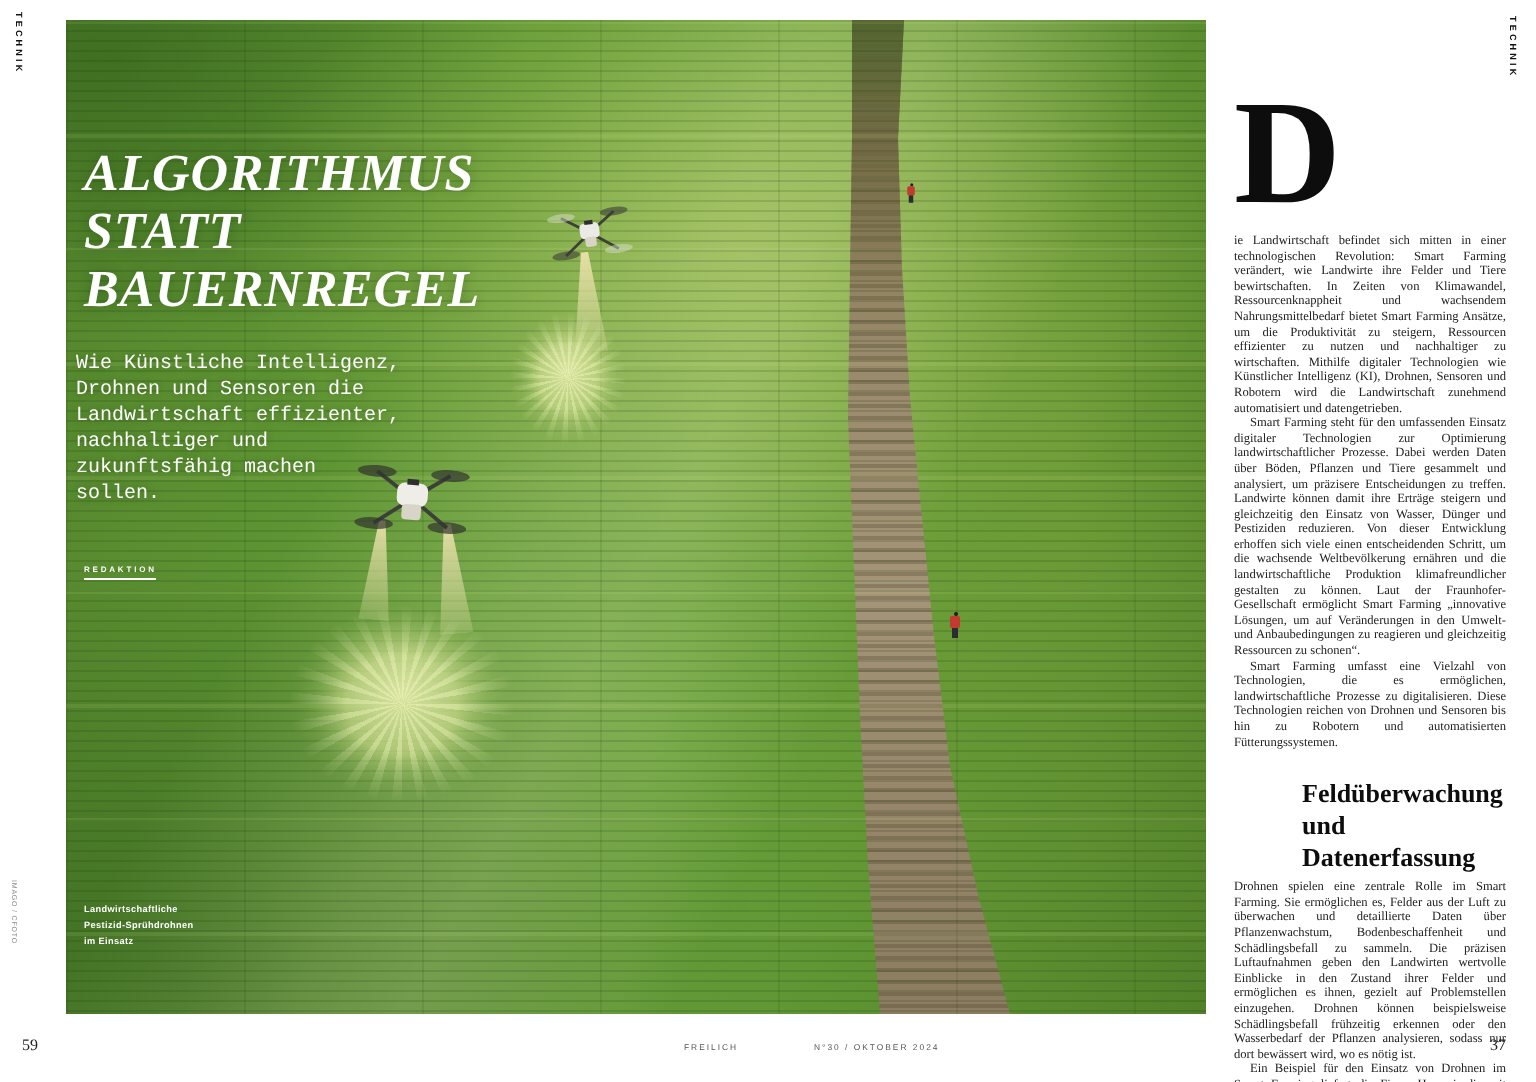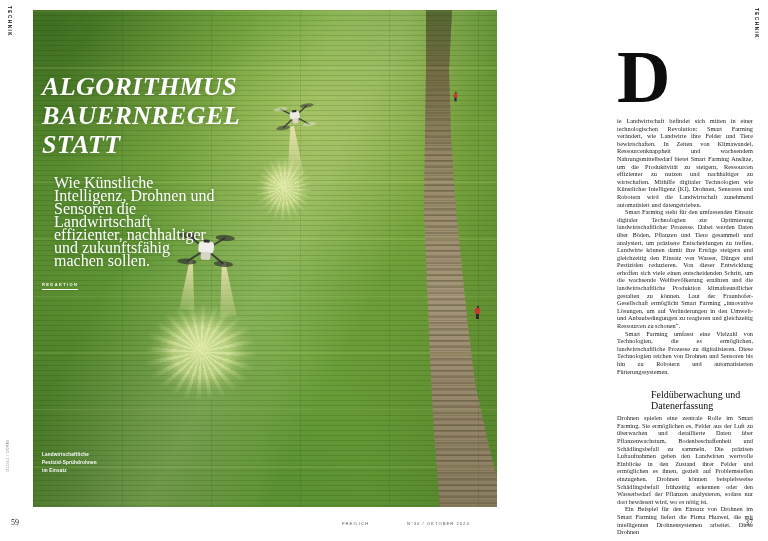--- a/index.html
+++ b/index.html
@@ -15,21 +15,21 @@
            font-family:"Liberation Sans",sans-serif;font-size:3.5px;letter-spacing:0.4px;color:#8a8a8a;}
   .pagenum{position:absolute;top:518px;font-size:8px;color:#222;}
   .pagenum-left{left:11px;}
   .pagenum-right{left:745px;}
   .footer-item{position:absolute;top:521px;font-family:"Liberation Sans",sans-serif;
                font-size:4.2px;letter-spacing:1px;color:#555;}
   .footer-name{left:342px;}
   .footer-issue{left:407px;}
 
   
-  .photo{position:absolute;left:33px;top:10px;width:464px;height:497px;overflow:hidden;background:#b91c1c;}
+  .photo{position:absolute;left:33px;top:10px;width:570px;height:497px;overflow:hidden;background:#b91c1c;}
   .ph-layer{position:absolute;inset:0;pointer-events:none;}
   .ph-base{background:
       radial-gradient(ellipse 380px 260px at 58% 22%, rgba(205,215,110,0.40), transparent 65%),
       radial-gradient(ellipse 300px 500px at 88% 45%, rgba(175,205,85,0.28), transparent 70%),
       radial-gradient(ellipse 420px 300px at 10% 97%, rgba(10,50,5,0.35), transparent 70%),
       radial-gradient(ellipse 300px 200px at 4% 4%, rgba(10,50,5,0.30), transparent 70%),
       linear-gradient(100deg,#55872d 0%,#639a36 35%,#6aa23b 55%,#578c2e 80%,#4c7d27 100%);}
   .ph-streak{background:linear-gradient(118deg, transparent 30%, rgba(238,238,190,0.18) 45%,
       rgba(238,238,190,0.22) 52%, transparent 68%);}
   .ph-tex{background:
@@ -65,35 +65,35 @@
   .person .head{width:2px;height:2px;background:#1d1d1d;border-radius:50%;margin:0 auto;}
   .person .torso{width:5px;height:6px;background:#c23b2e;border-radius:1px;margin:0 auto;}
   .person .legs{width:3px;height:5px;background:#2b2b33;margin:0 auto;}
   .person1{left:420px;top:80px;transform:scale(0.75);}
   .person2{left:442px;top:296px;}
 
   
   .headline{position:absolute;left:9px;top:62px;color:#fff;font-style:italic;font-weight:bold;
             font-size:26px;line-height:29px;letter-spacing:0.4px;
             text-shadow:0 0 6px rgba(0,40,0,0.25);}
-  .standfirst{position:absolute;left:21px;top:166px;width:168px;color:#fff;font-size:16px;
-              line-height:13px;text-shadow:0 0 4px rgba(0,40,0,0.3);}
+  .standfirst{position:absolute;left:5px;top:166px;width:168px;color:#fff;font-size:10px;
+              line-height:13px;text-shadow:0 0 4px rgba(0,40,0,0.3);font-family:Liberation Mono, monospace;}
   .kicker{position:absolute;left:9px;top:272px;color:#fff;font-family:"Liberation Sans",sans-serif;
           font-size:4px;font-weight:bold;letter-spacing:1.4px;border-bottom:0.5px solid #fff;
           padding-bottom:2px;}
   .caption{position:absolute;left:9px;top:441px;color:#fff;font-family:"Liberation Sans",sans-serif;
            font-size:4.6px;font-weight:bold;line-height:8px;letter-spacing:0.2px;}
 
   
   .article{position:absolute;left:617px;top:45px;width:136px;}
   .dropcap{font-size:74px;line-height:64px;font-weight:bold;height:72px;letter-spacing:0;color:#0d0d0d;}
   .article p{margin:0;font-size:6.3px;line-height:7.6px;text-align:justify;color:#222;
              hyphens:auto;-webkit-hyphens:auto;}
   .article p.indent{text-indent:8px;}
-  .subhead{margin:14px 0 3px 0;font-size:10px;font-weight:normal;color:#0d0d0d;padding-left:34px;}
+  .subhead{margin:14px 0 3px 0;font-size:13px;font-weight:bold;color:#0d0d0d;padding-left:34px;}
 </style>
 </head>
 <body>
 
 <div class="spread">
 
   <div class="vlabel vlabel-left">TECHNIK</div>
   <div class="vcredit">IMAGO / CFOTO</div>
   <div class="pagenum pagenum-left">59</div>
 
@@ -147,22 +147,22 @@
         <div class="legs"></div>
     </div>
     <div class="person person2">
       <div class="head"></div>
         <div class="torso"></div>
         <div class="legs"></div>
     </div>
 
     <div class="headline">
       <div>ALGORITHMUS</div>
+      <div>STATT</div>
       <div>BAUERNREGEL</div>
-      <div>STATT</div>
     </div>
     <div class="standfirst">Wie Künstliche Intelligenz, Drohnen und Sensoren die Landwirtschaft effizienter, nachhaltiger und zukunftsfähig machen sollen.</div>
     <div class="kicker">REDAKTION</div>
     <div class="caption">
       <div>Landwirtschaftliche</div>
       <div>Pestizid-Sprühdrohnen</div>
       <div>im Einsatz</div>
     </div>
   </div>
 

